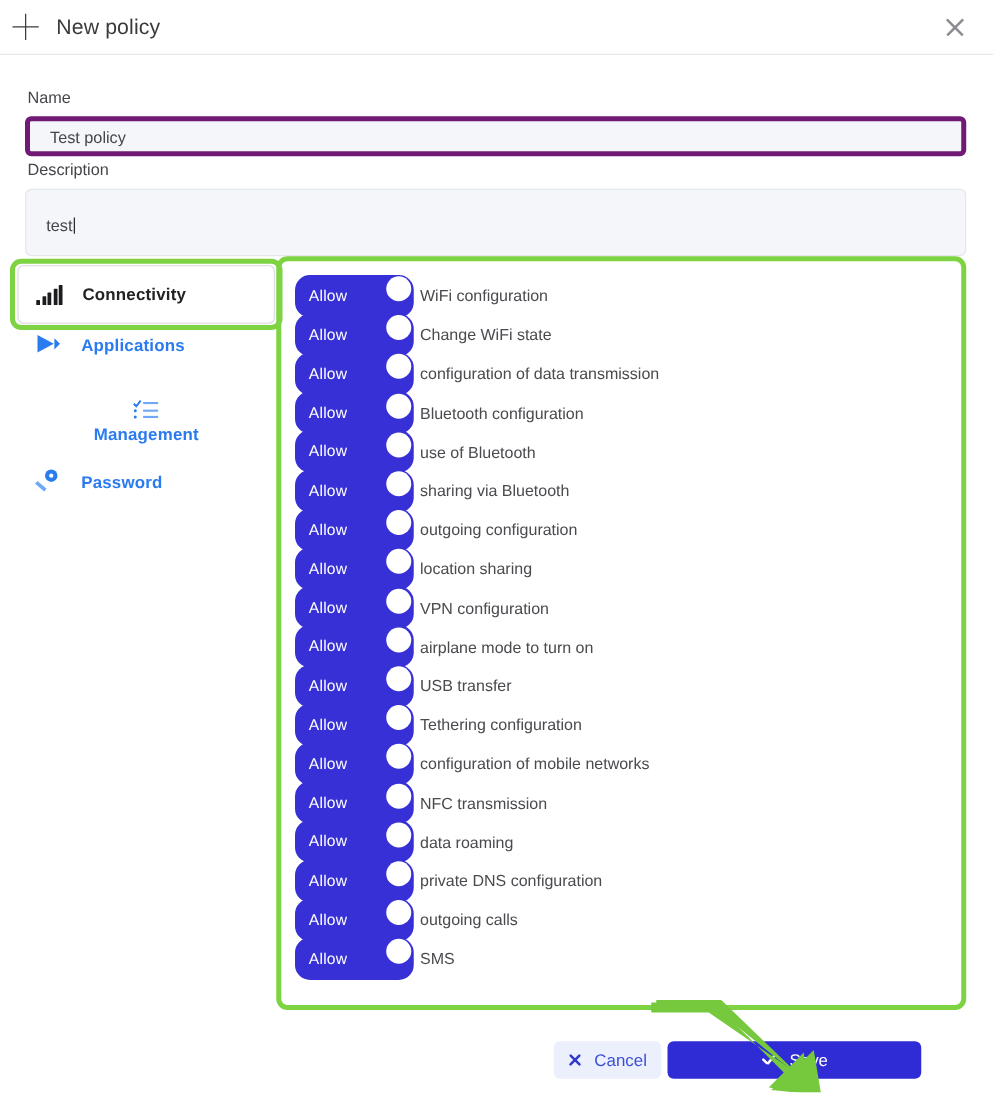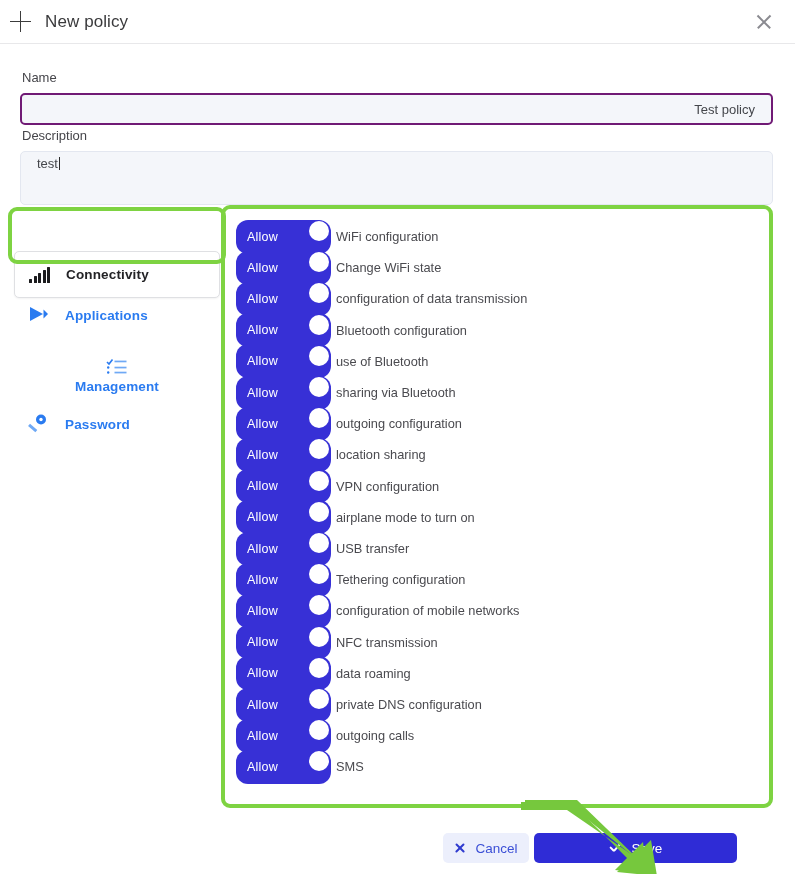--- a/index.html
+++ b/index.html
@@ -76,44 +76,43 @@
     color: #45454a;
   }
   #lbl-name { top: 70px; }
   #lbl-desc { top: 128px; }
 
   .text-input {
     position: absolute;
     left: 20px;
     width: 753px;
     background: #f4f6fa;
-    border: 2px solid #701a75;
+    border: 4px solid #701a75;
     border-radius: 5px;
     font-family: "Liberation Sans", sans-serif;
     font-size: 13px;
     color: #44464b;
     padding: 0 16px;
     outline: none;
-    text-align: right;
   }
   #input-name {
     top: 93px;
     height: 32px;
     line-height: 30px;
   }
   .textarea-box {
     position: absolute;
     left: 20px;
     top: 151px;
     width: 753px;
     height: 54px;
     background: #f4f6fa;
     border: 1px solid #e3e7f0;
     border-radius: 5px;
-    padding: 4px 16px;
+    padding: 21px 16px;
     font-size: 13px;
     color: #44464b;
   }
   .caret {
     display: inline-block;
     width: 1px;
     height: 13px;
     background: #2b2b2b;
     vertical-align: -2px;
     margin-left: 1px;
@@ -130,21 +129,20 @@
   #hl-sidebar { left: 8px;  top: 207px; width: 218px; height: 57px; }
   #hl-panel   { left: 221px; top: 205px; width: 552px; height: 603px; }
 
   
   .sidebar {
     position: absolute;
     left: 14px;
     top: 212px;
     width: 206px;
     height: 200px;
-    margin-top: 39px;
   }
   .side-item {
     position: absolute;
     left: 0;
     display: flex;
     align-items: center;
     height: 34px;
     width: 206px;
     cursor: pointer;
   }

